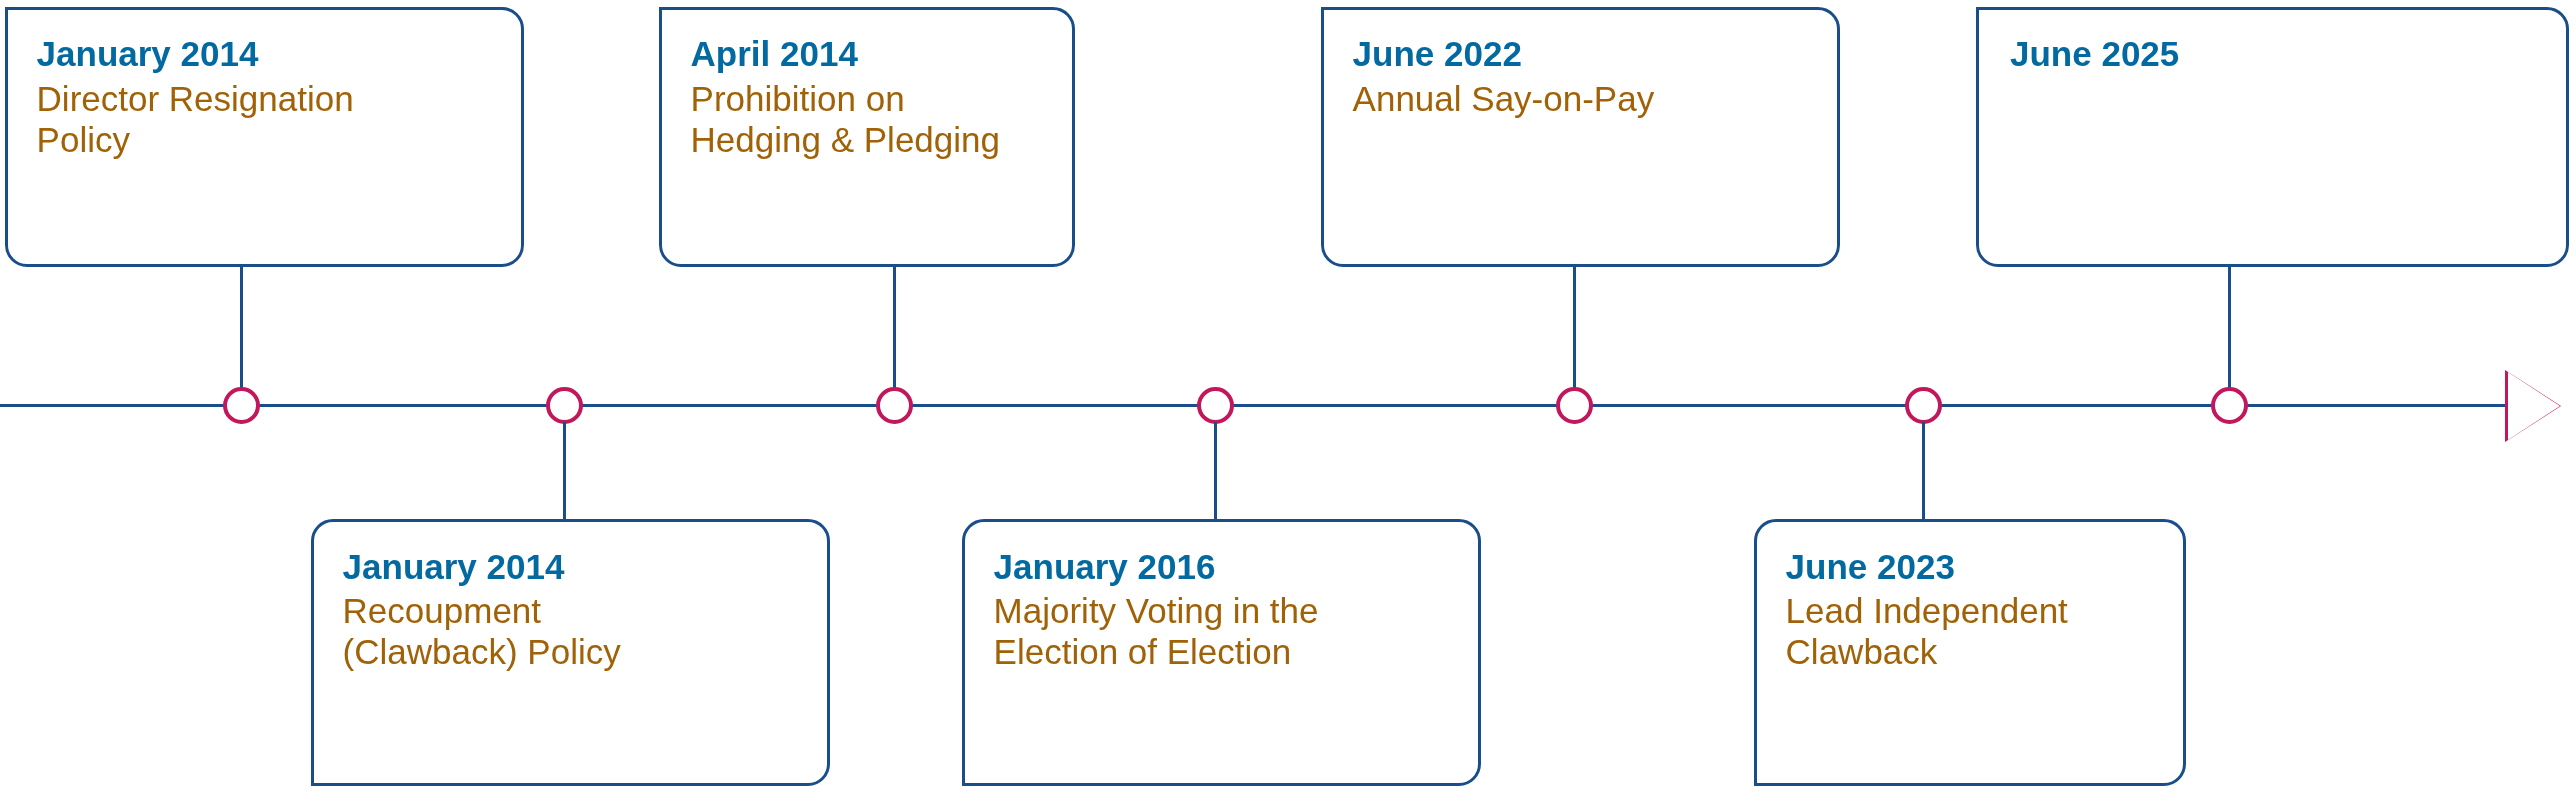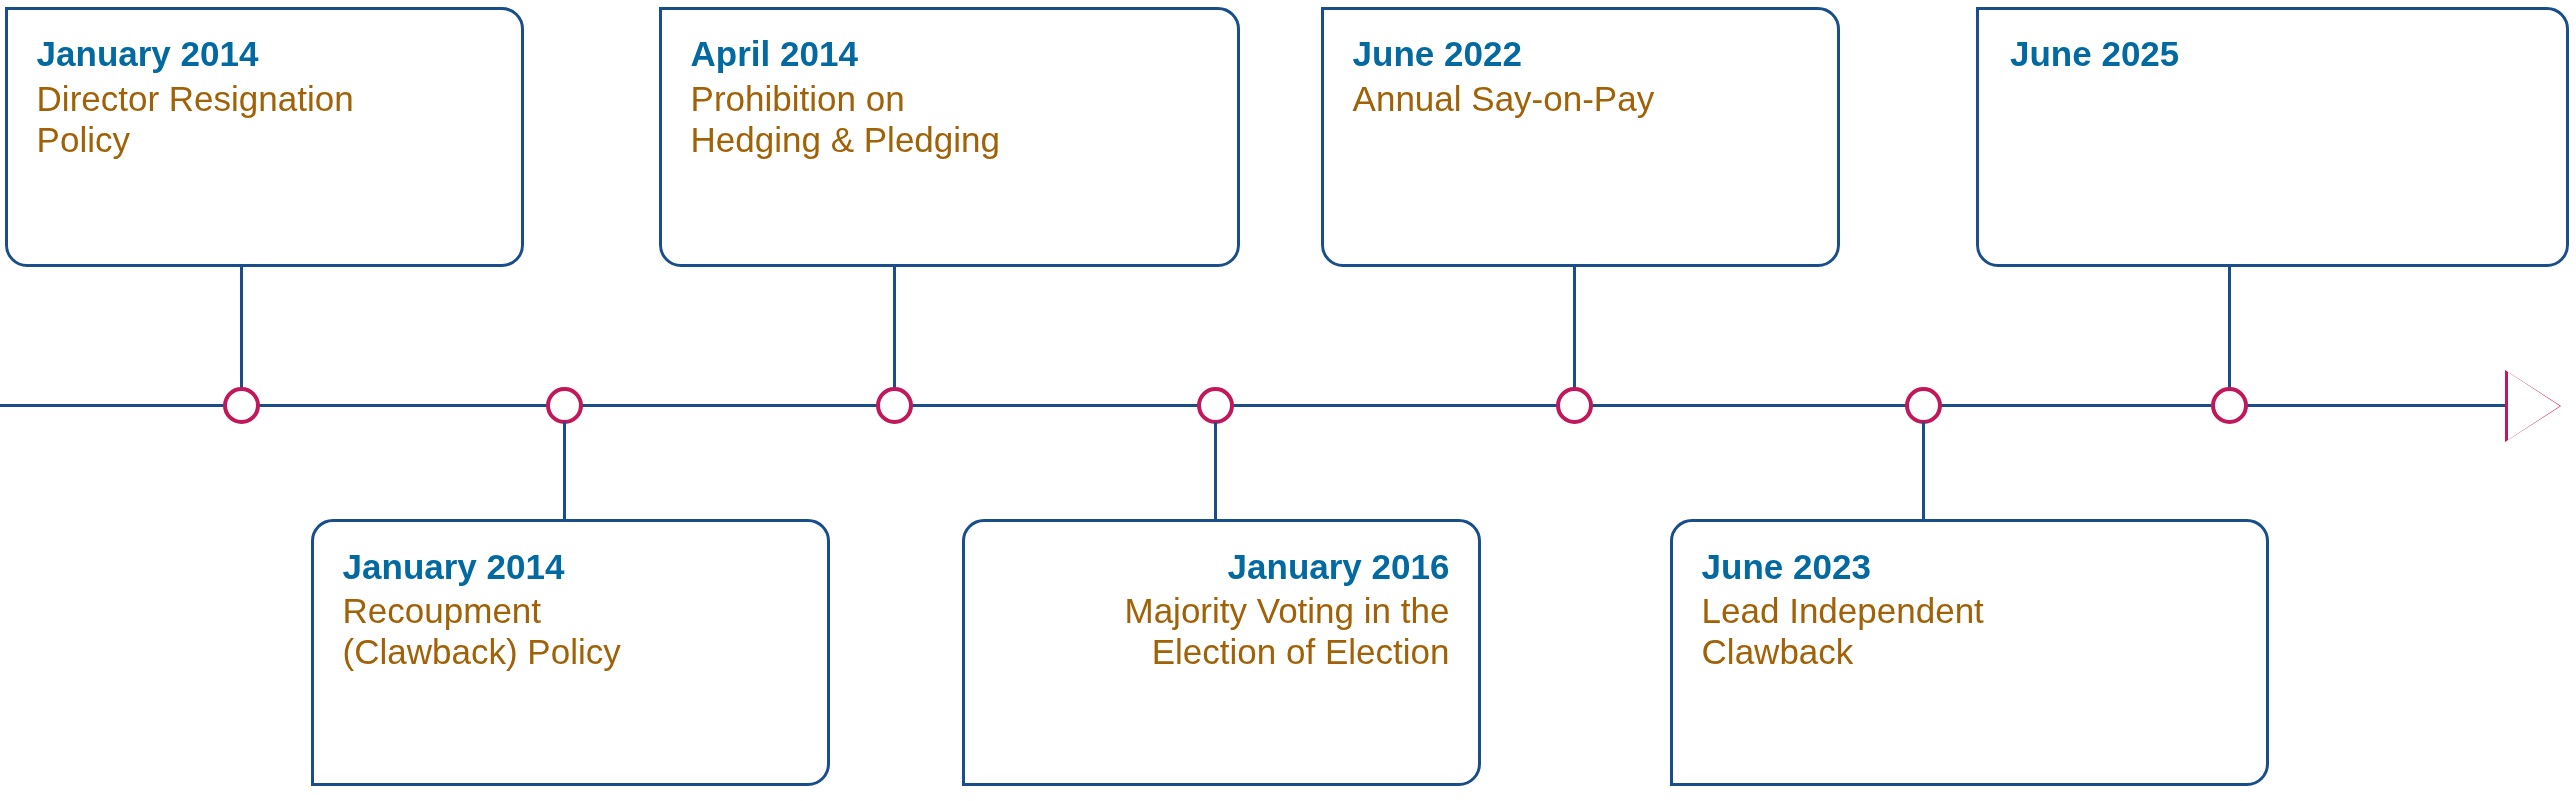--- a/index.html
+++ b/index.html
@@ -115,46 +115,46 @@
   <div class="node" style="left:223px;"></div>
 
   <div class="node" style="left:546px;"></div>
   <div class="stem" style="left:563px; top:422px; height:98px;"></div>
   <div class="callout bottom" style="left:311px; top:519px; width:519px; height:267px;">
     <div class="callout-date">January 2014</div>
     <div class="callout-text">Recoupment
 (Clawback) Policy</div>
   </div>
 
-  <div class="callout top" style="left:659px; top:6.7px; width:581px; height:260px;">
+  <div class="callout top" style="left:659px; top:6.7px; width:416px; height:260px;">
     <div class="callout-date">April 2014</div>
     <div class="callout-text">Prohibition on
 Hedging &amp; Pledging</div>
   </div>
   <div class="stem" style="left:893px; top:267px; height:122px;"></div>
   <div class="node" style="left:876px;"></div>
 
   <div class="node" style="left:1197px;"></div>
   <div class="stem" style="left:1214px; top:422px; height:98px;"></div>
-  <div class="callout bottom" style="left:962px; top:519px; width:519px; height:267px;text-align:right;">
+  <div class="callout bottom" style="left:962px; top:519px; width:519px; height:267px;">
     <div class="callout-date">January 2016</div>
     <div class="callout-text">Majority Voting in the
 Election of Election</div>
   </div>
 
   <div class="callout top" style="left:1321px; top:6.7px; width:519px; height:260px;">
     <div class="callout-date">June 2022</div>
     <div class="callout-text">Annual Say-on-Pay</div>
   </div>
   <div class="stem" style="left:1573px; top:267px; height:122px;"></div>
   <div class="node" style="left:1556px;"></div>
 
   <div class="node" style="left:1905px;"></div>
   <div class="stem" style="left:1922px; top:422px; height:98px;"></div>
-  <div class="callout bottom" style="left:1670px; top:519px; width:599px; height:267px;">
+  <div class="callout bottom" style="left:1754px; top:519px; width:432px; height:267px;">
     <div class="callout-date">June 2023</div>
     <div class="callout-text">Lead Independent
 Clawback</div>
   </div>
 
   <div class="callout top" style="left:1976px; top:6.7px; width:593px; height:260px;padding-left:31px;">
     <div class="callout-date">June 2025</div>
   </div>
   <div class="stem" style="left:2228px; top:267px; height:122px;"></div>
   <div class="node" style="left:2211px;"></div>

